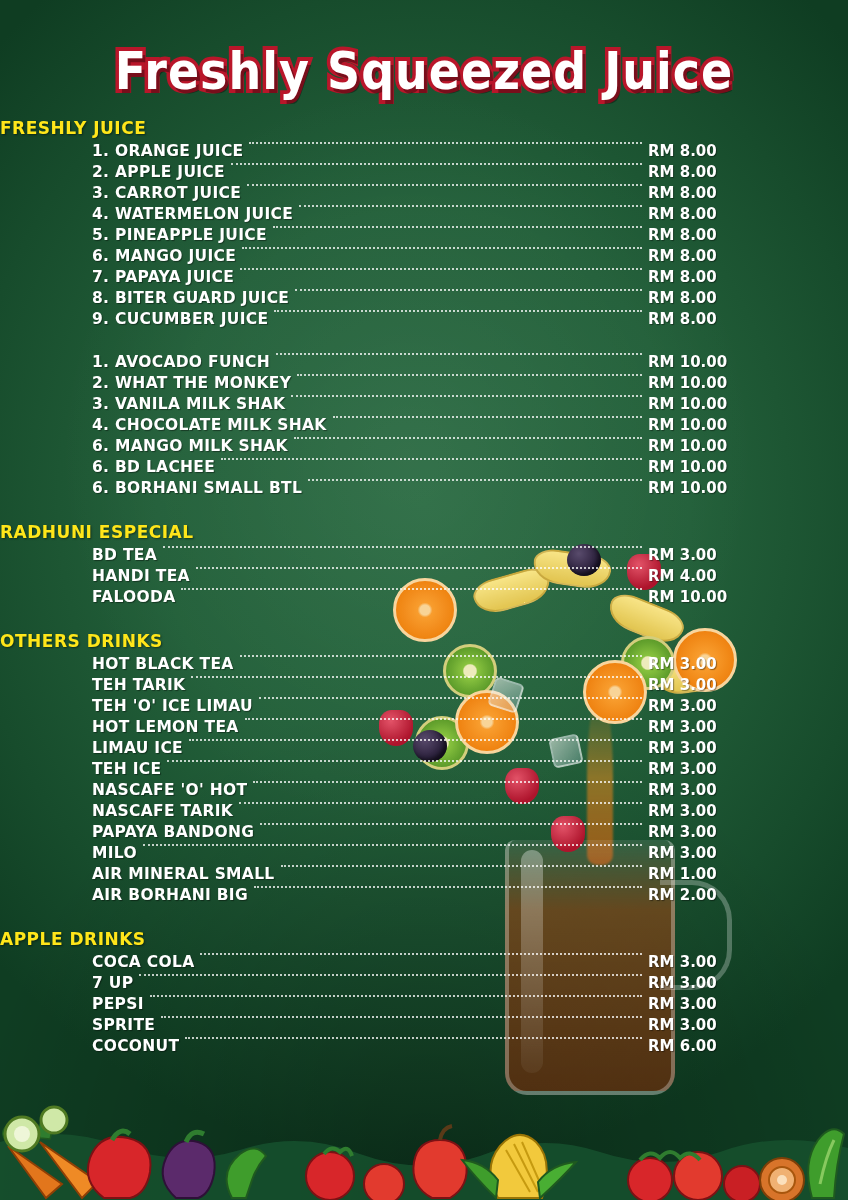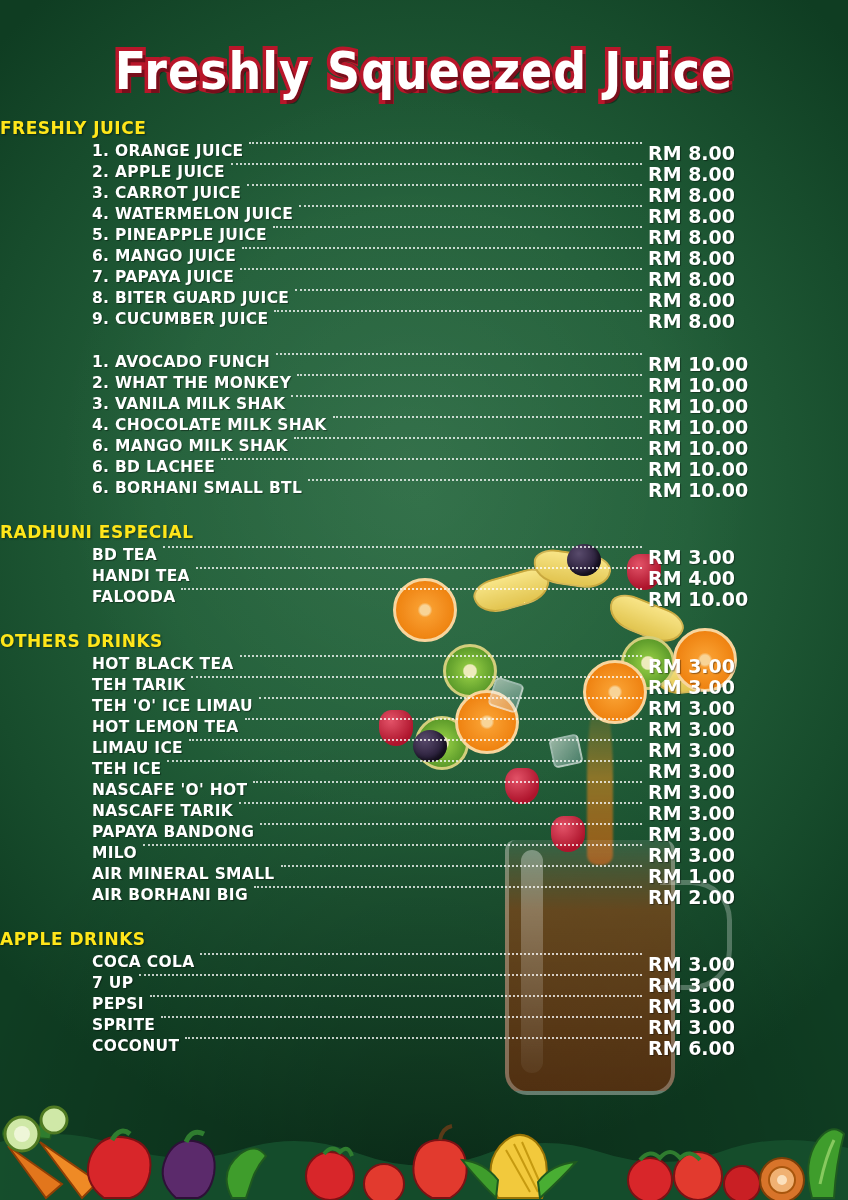--- a/index.html
+++ b/index.html
@@ -200,21 +200,21 @@
   }
   .dots {
     flex: 1 1 auto;
     margin: 0 6px 4px 6px;
     border-bottom: 2px dotted rgba(255,255,255,0.75);
     min-width: 8px;
   }
   .item-price {
     font-family: "DejaVu Sans", sans-serif;
     font-weight: bold;
-    font-size: 19px;
+    font-size: 15px;
     color: #ffffff;
     white-space: nowrap;
     text-align: left;
     width: 92px;
     text-shadow: 1px 1px 1px rgba(0,0,0,0.4);
   }
 </style>
 </head>
 <body>
 

